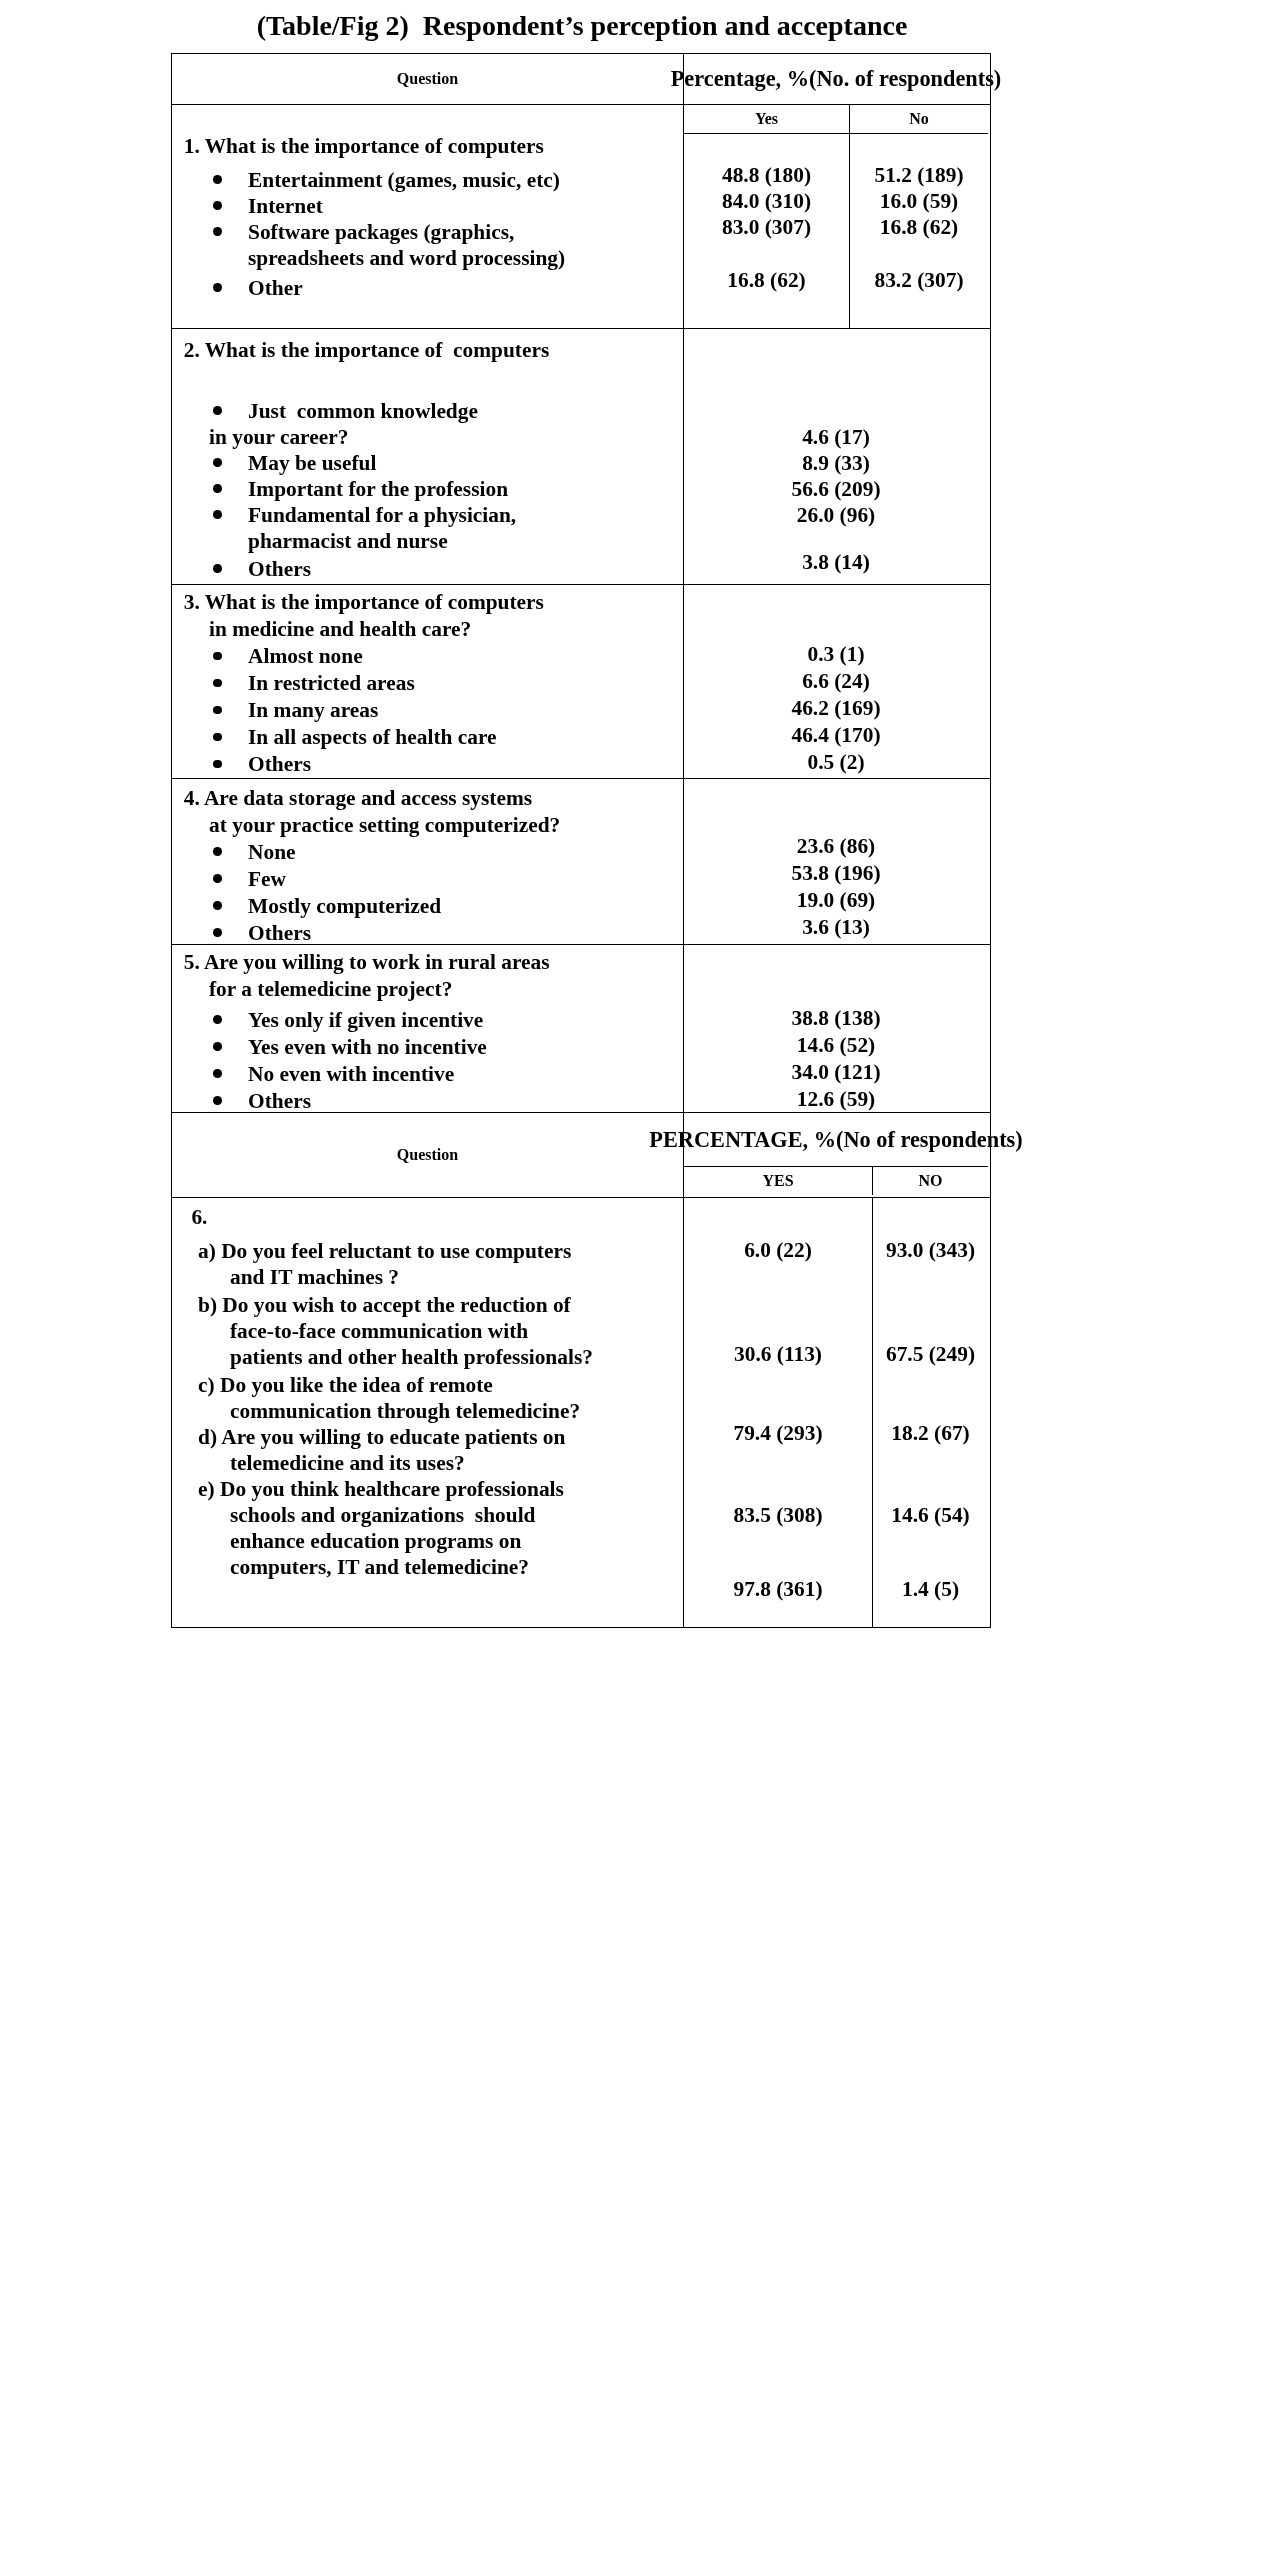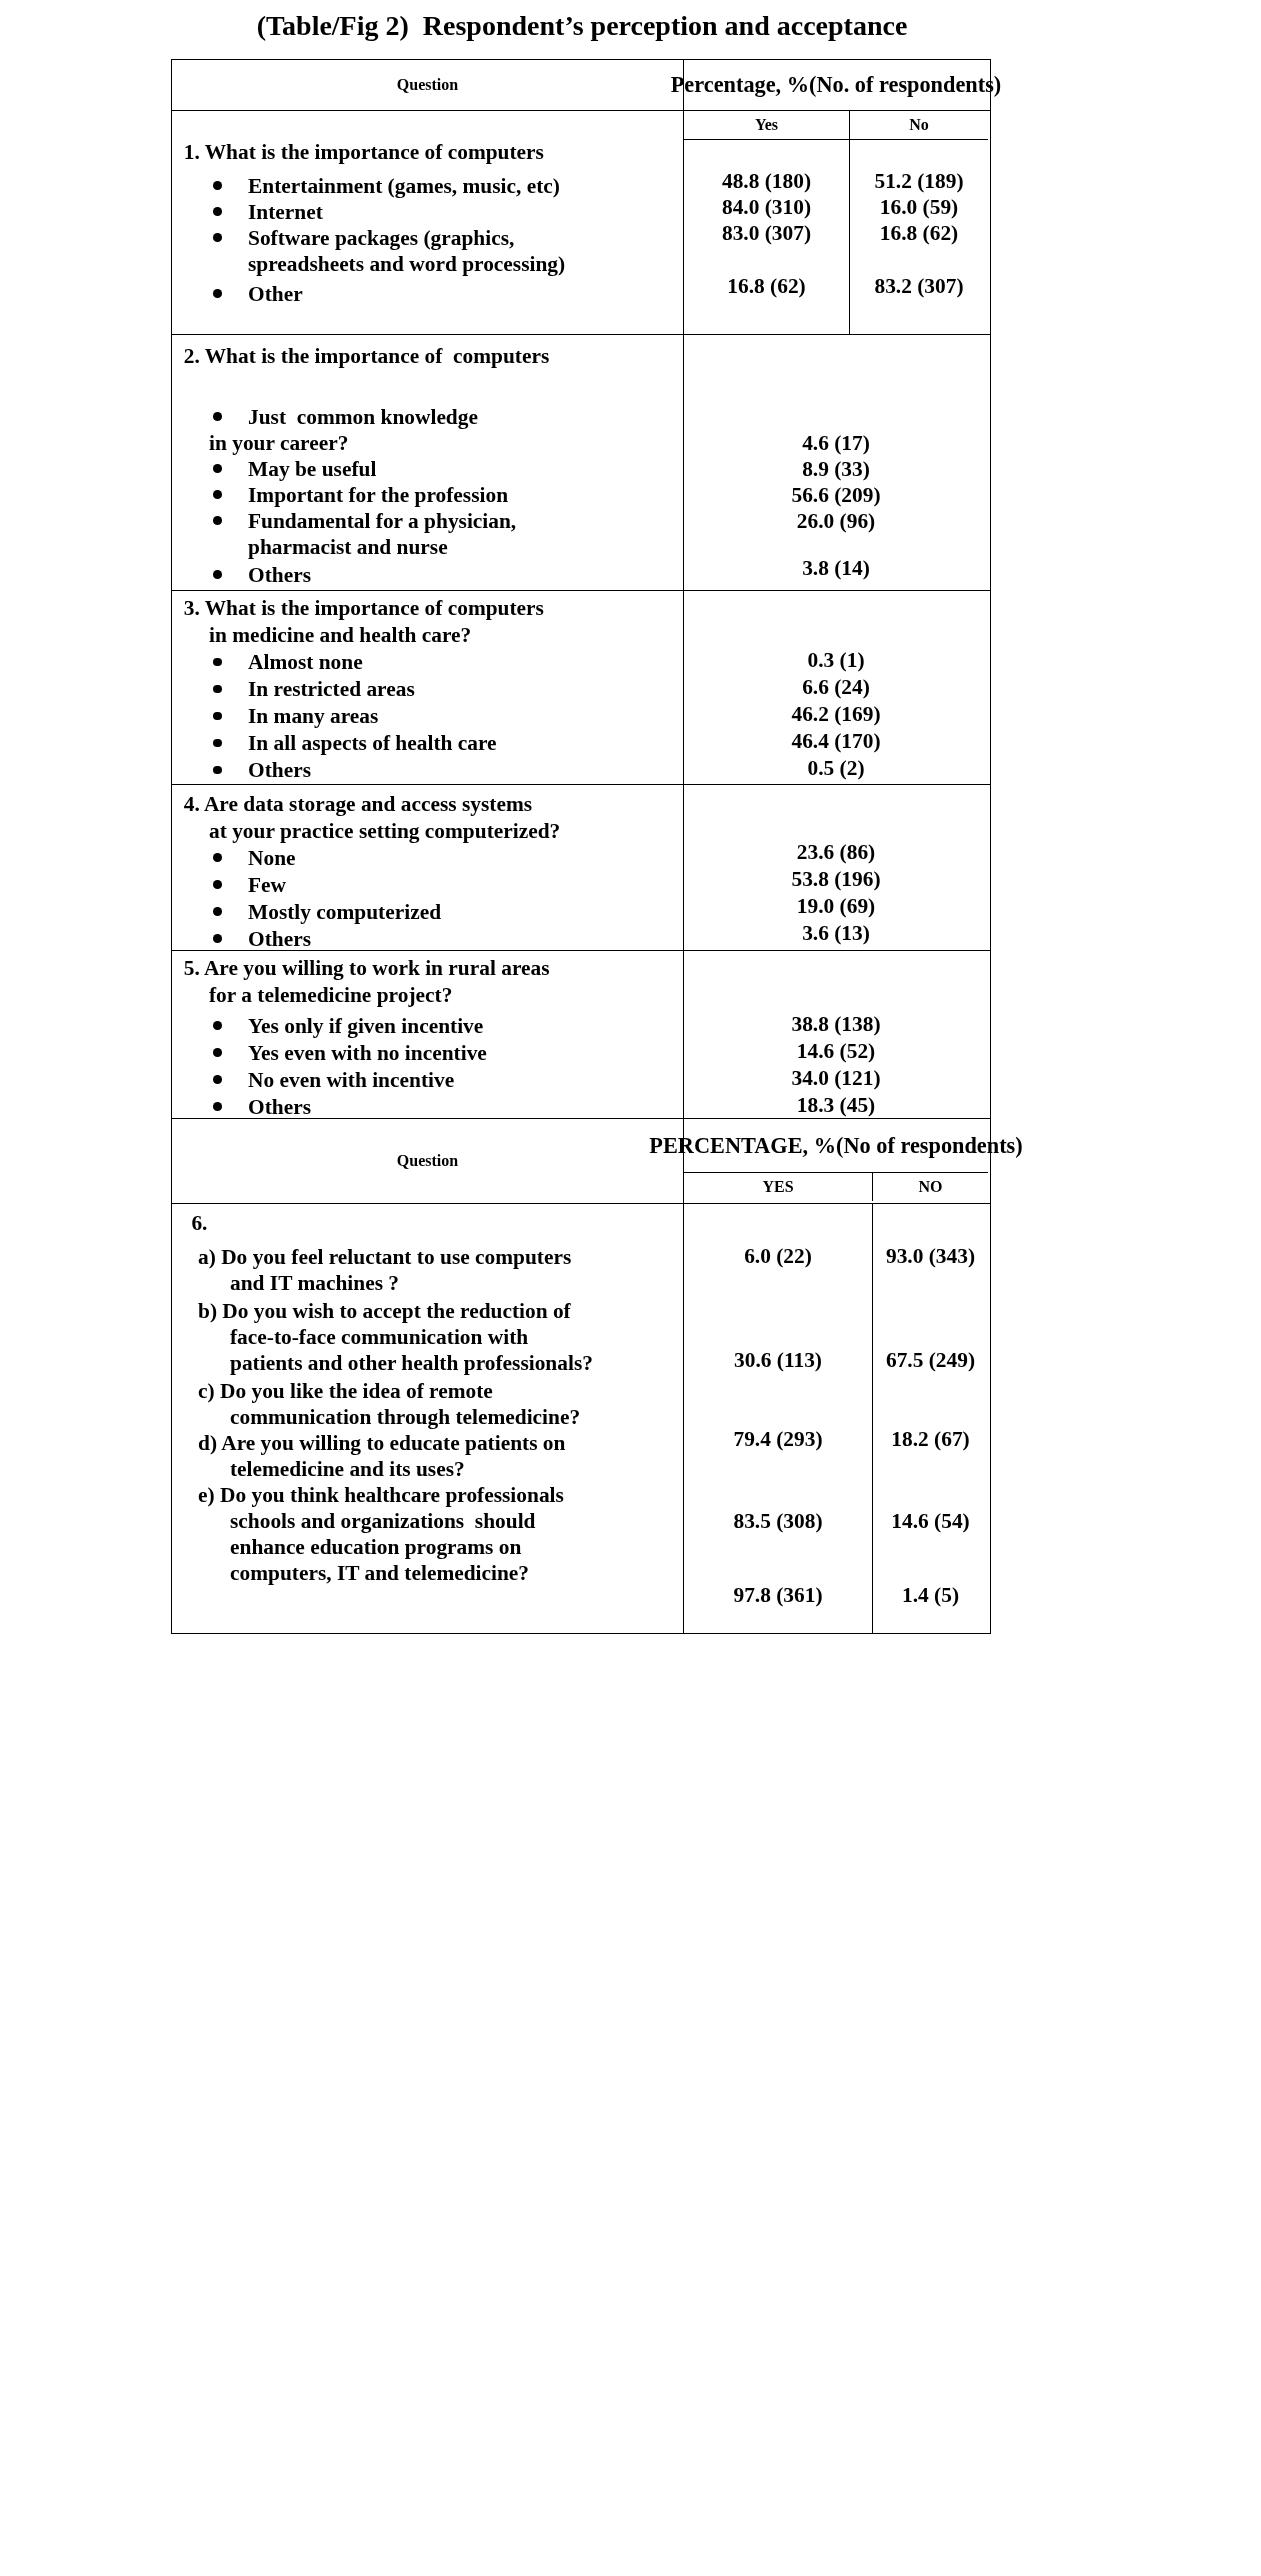--- a/index.html
+++ b/index.html
@@ -3,21 +3,21 @@
 <meta charset="utf-8">
 <style>
   html,body { margin:0; padding:0; background:#fff; }
   body { width:1261px; height:2576px; font-family:"Liberation Serif","DejaVu Serif",serif;
          font-weight:700; color:#000; }
   .page { position:relative; width:1261px; height:2108px; overflow:hidden; background:#fff; }
 
   .doc-title { position:absolute; left:172px; top:9.7px; width:820px; text-align:center;
                font-size:28px; white-space:pre; }
 
-  .tbl { position:absolute; left:171px; top:59px; width:820px; box-sizing:border-box;
+  .tbl { position:absolute; left:171px; top:53px; width:820px; box-sizing:border-box;
          border:1.9px solid #000; background:#fff; }
 
   .trow { display:flex; align-items:stretch; }
   .bt  { border-top:1.9px solid #000; }
   .cell { box-sizing:border-box; }
   .qcol  { width:512px; border-right:1.9px solid #000; }
   .ycol  { width:166px; border-right:1.9px solid #000; }
   .ncol  { width:138px; }
   .vfull { width:304px; }
   .ycol2 { width:189px; border-right:1.9px solid #000; }
@@ -167,21 +167,21 @@
         <div class="ln qcont">for a telemedicine project?</div>
         <div class="ln b mt4">Yes only if given incentive</div>
         <div class="ln b">Yes even with no incentive</div>
         <div class="ln b">No even with incentive</div>
         <div class="ln b">Others</div>
       </div>
       <div class="cell vfull vals s5v">
         <div class="ln">38.8 (138)</div>
         <div class="ln">14.6 (52)</div>
         <div class="ln">34.0 (121)</div>
-        <div class="ln">18.3 (45)</div>
+        <div class="ln">12.6 (59)</div>
       </div>
     </div>
 
     <div class="trow r8 bt">
       <div class="cell qcol hdrcell">Question</div>
       <div class="cell vfull sub">
         <div class="subhdr hdrcell colhdr">
           <div class="hdr-ln">PERCENTAGE, %</div>
           <div class="hdr-ln">(No of respondents)</div>
         </div>

